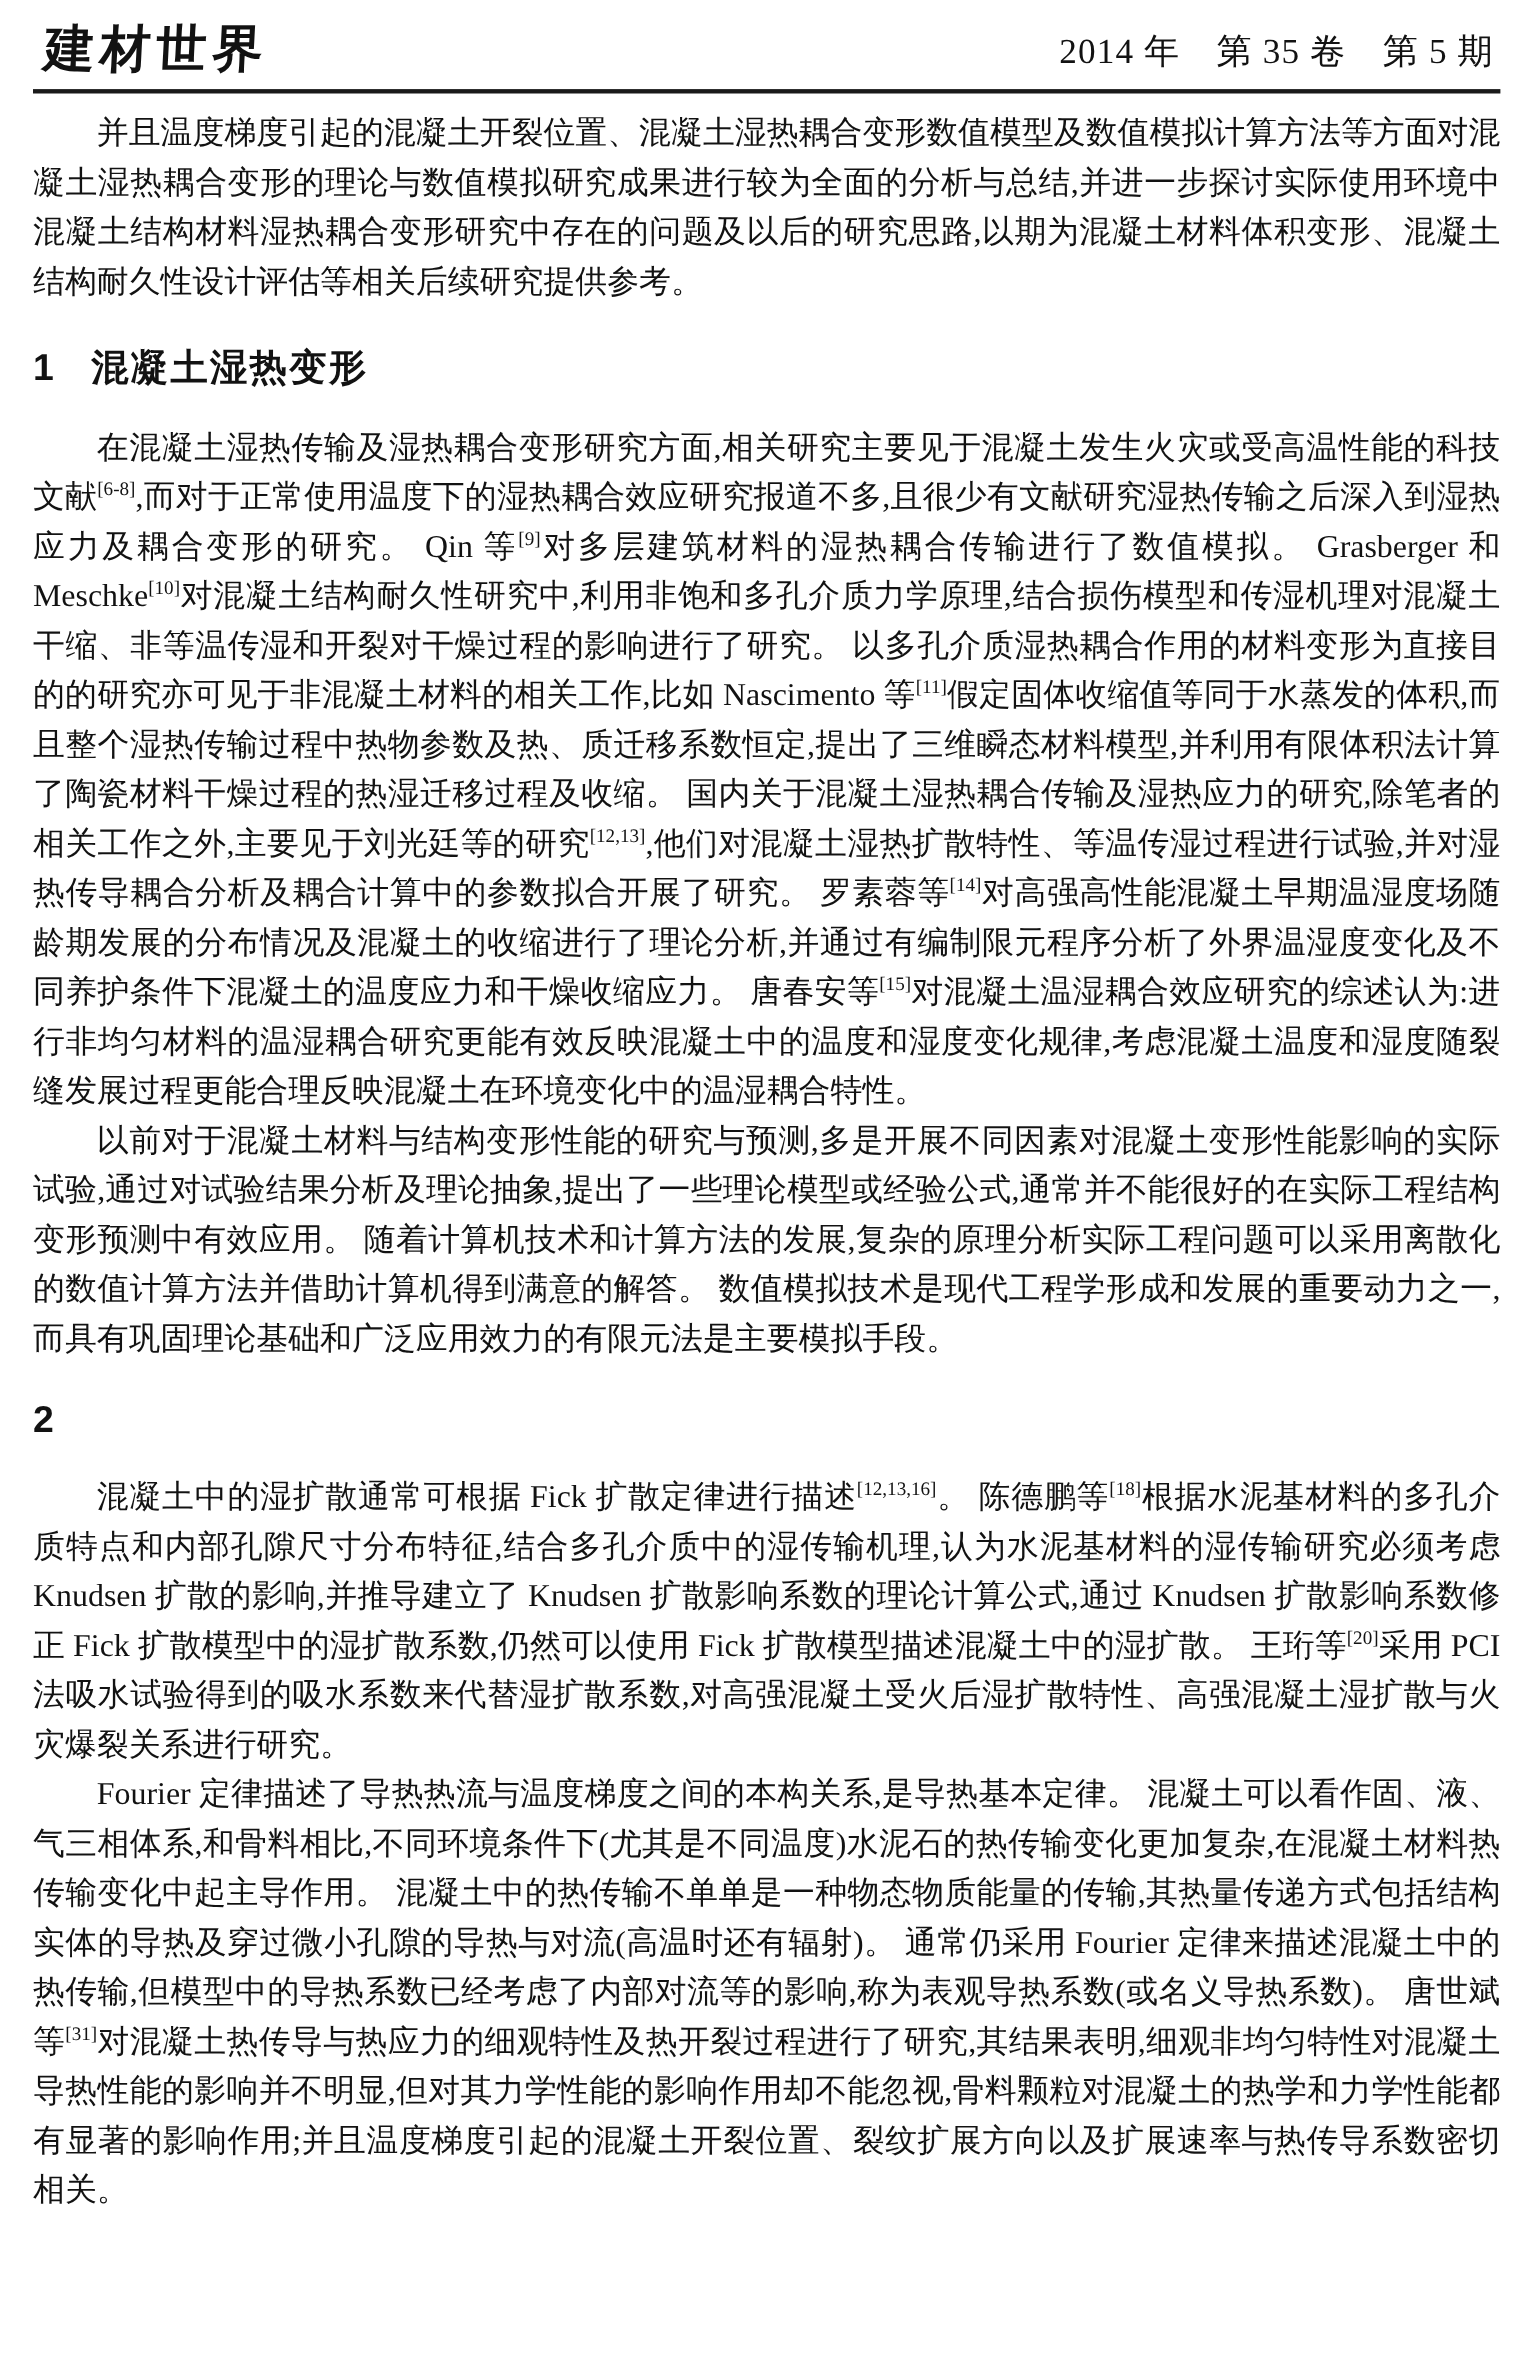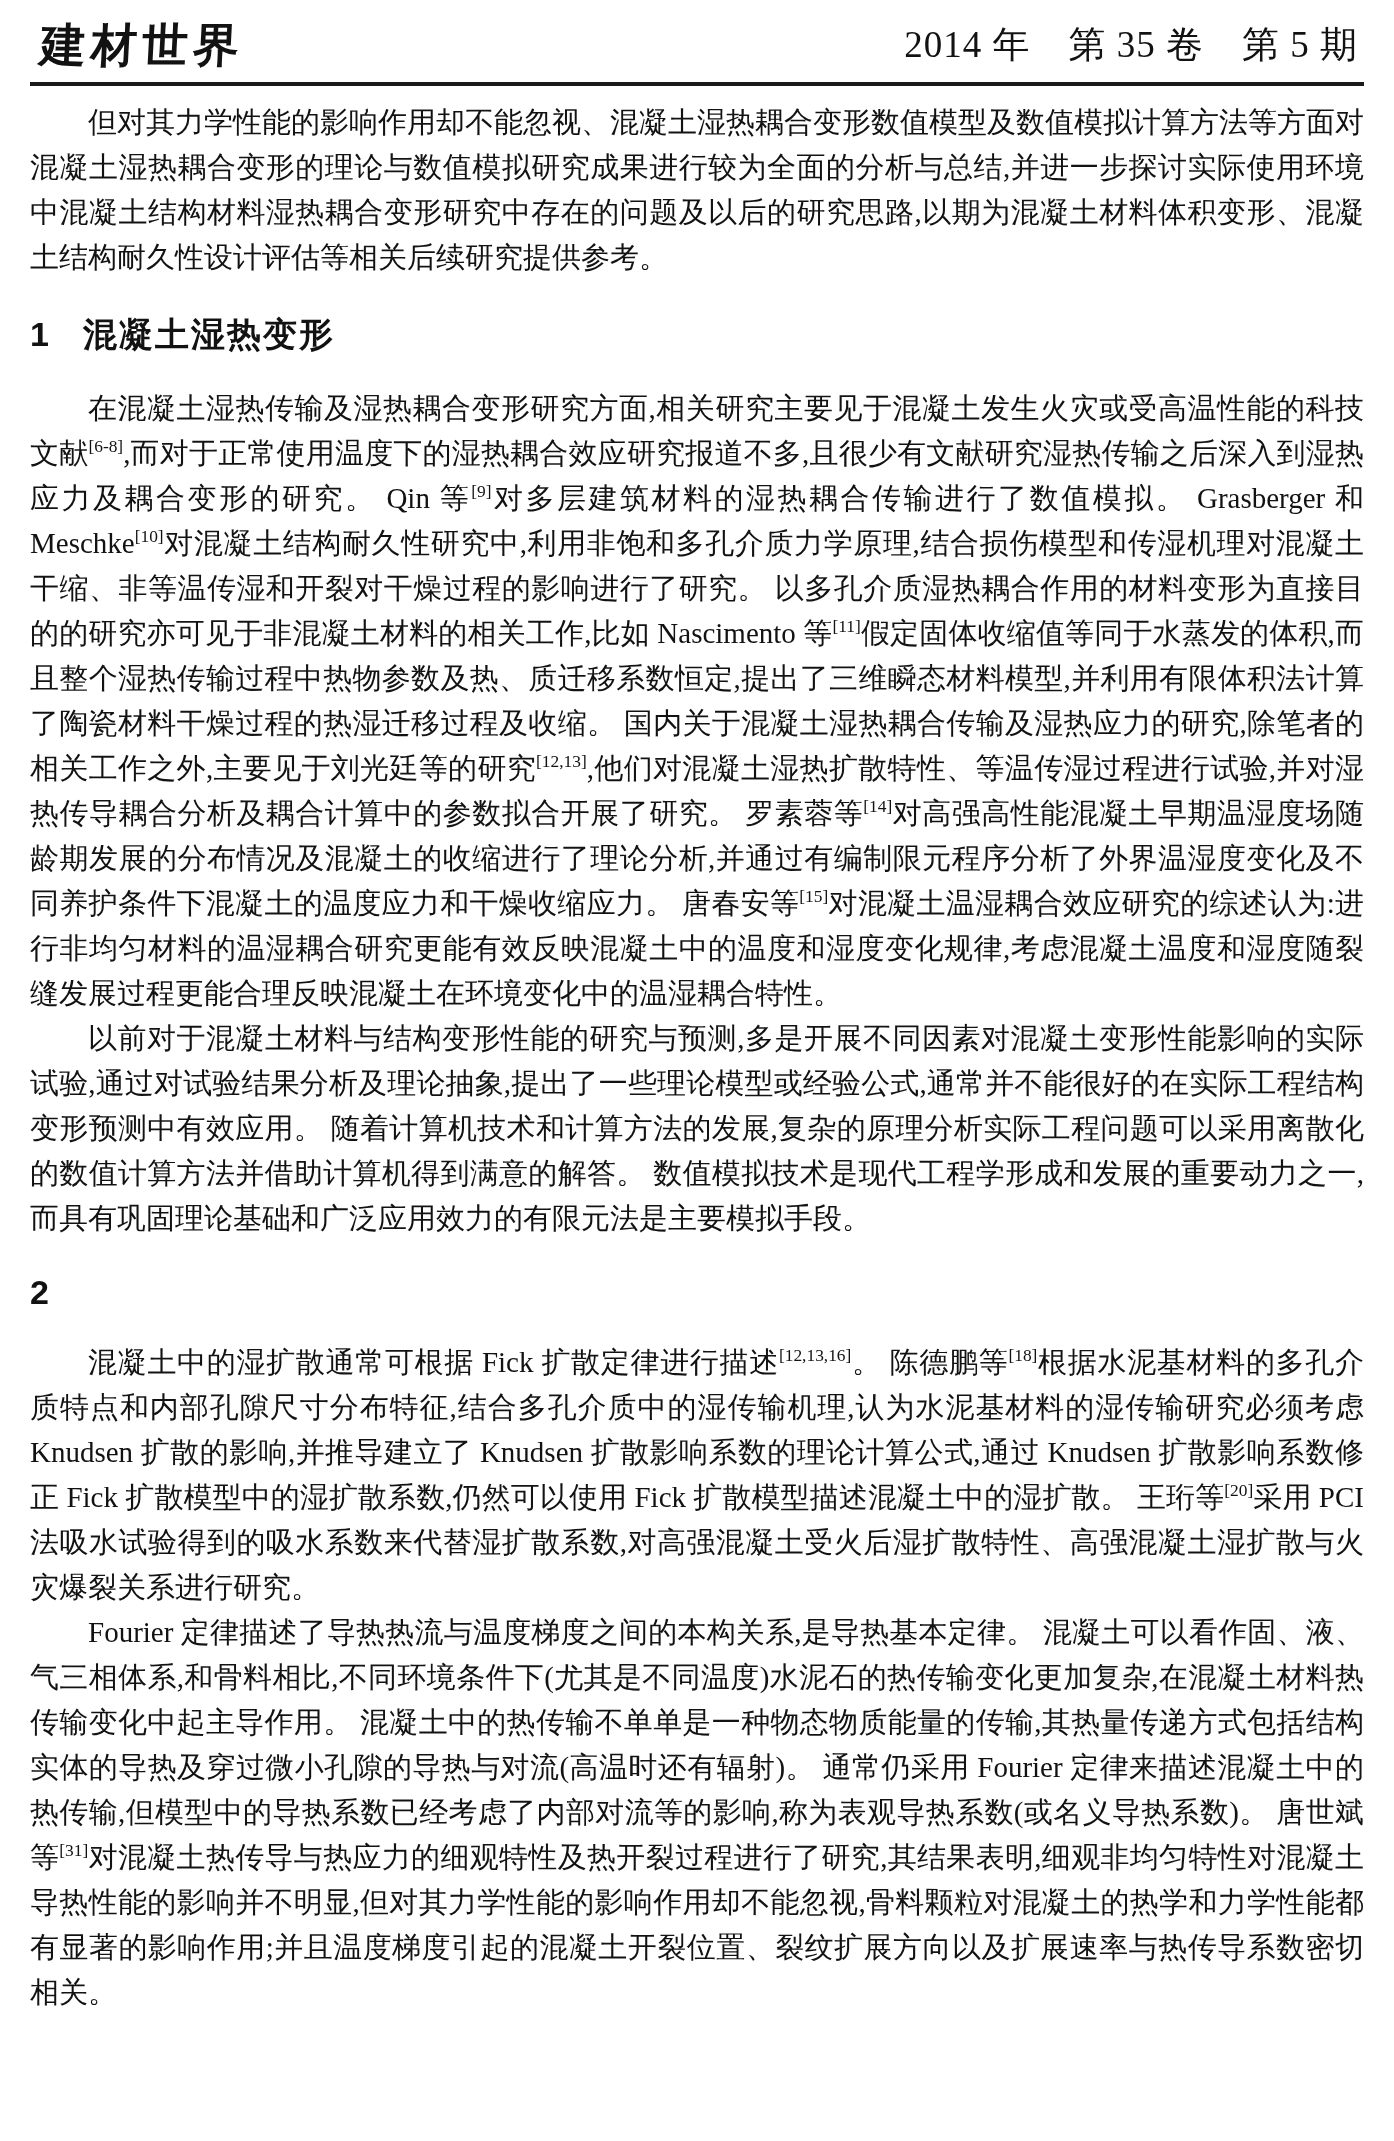--- a/index.html
+++ b/index.html
@@ -25,21 +25,21 @@
   }
   .journal {
     font-weight: bold;
     font-size: 46px;
     letter-spacing: 5px;
     line-height: 1.1;
     transform: skewX(-3deg);
     font-family: "Liberation Serif", "DejaVu Serif", serif;
   }
   .issue {
-    font-size: 37px;
+    font-size: 32px;
     letter-spacing: 1px;
     padding-bottom: 2px;
     text-align: center;
   }
   .header-rule {
     height: 4px;
     background: #1a1a1a;
     margin: 4px 0 14px 0;
   }
   
@@ -73,21 +73,21 @@
 <body>
 
 <div class="page">
 
   <div class="header">
     <span class="journal">建材世界</span>
     <span class="issue">2014 年　第 35 卷　第 5 期</span>
   </div>
   <div class="header-rule"></div>
 
-  <p class="body-text">但对其力学性能的影响作用却不能忽视、混凝土湿热耦合变形数值模型及数值模拟计算方法等方面对混凝土湿热耦合变形的理论与数值模拟研究成果进行较为全面的分析与总结,并进一步探讨实际使用环境中混凝土结构材料湿热耦合变形研究中存在的问题及以后的研究思路,以期为混凝土材料体积变形、混凝土结构耐久性设计评估等相关后续研究提供参考。</p>
+  <p class="body-text">并且温度梯度引起的混凝土开裂位置、混凝土湿热耦合变形数值模型及数值模拟计算方法等方面对混凝土湿热耦合变形的理论与数值模拟研究成果进行较为全面的分析与总结,并进一步探讨实际使用环境中混凝土结构材料湿热耦合变形研究中存在的问题及以后的研究思路,以期为混凝土材料体积变形、混凝土结构耐久性设计评估等相关后续研究提供参考。</p>
 
   <div class="section-heading">
     <span class="sec-num">1</span>
     <span class="sec-title">混凝土湿热变形</span>
   </div>
 
   <p class="body-text">在混凝土湿热传输及湿热耦合变形研究方面,相关研究主要见于混凝土发生火灾或受高温性能的科技文献<sup>[6-8]</sup>,而对于正常使用温度下的湿热耦合效应研究报道不多,且很少有文献研究湿热传输之后深入到湿热应力及耦合变形的研究。 Qin 等<sup>[9]</sup>对多层建筑材料的湿热耦合传输进行了数值模拟。 Grasberger 和 Meschke<sup>[10]</sup>对混凝土结构耐久性研究中,利用非饱和多孔介质力学原理,结合损伤模型和传湿机理对混凝土干缩、非等温传湿和开裂对干燥过程的影响进行了研究。 以多孔介质湿热耦合作用的材料变形为直接目的的研究亦可见于非混凝土材料的相关工作,比如 Nascimento 等<sup>[11]</sup>假定固体收缩值等同于水蒸发的体积,而且整个湿热传输过程中热物参数及热、质迁移系数恒定,提出了三维瞬态材料模型,并利用有限体积法计算了陶瓷材料干燥过程的热湿迁移过程及收缩。 国内关于混凝土湿热耦合传输及湿热应力的研究,除笔者的相关工作之外,主要见于刘光廷等的研究<sup>[12,13]</sup>,他们对混凝土湿热扩散特性、等温传湿过程进行试验,并对湿热传导耦合分析及耦合计算中的参数拟合开展了研究。 罗素蓉等<sup>[14]</sup>对高强高性能混凝土早期温湿度场随龄期发展的分布情况及混凝土的收缩进行了理论分析,并通过有编制限元程序分析了外界温湿度变化及不同养护条件下混凝土的温度应力和干燥收缩应力。 唐春安等<sup>[15]</sup>对混凝土温湿耦合效应研究的综述认为:进行非均匀材料的温湿耦合研究更能有效反映混凝土中的温度和湿度变化规律,考虑混凝土温度和湿度随裂缝发展过程更能合理反映混凝土在环境变化中的温湿耦合特性。</p>
   <p class="body-text">以前对于混凝土材料与结构变形性能的研究与预测,多是开展不同因素对混凝土变形性能影响的实际试验,通过对试验结果分析及理论抽象,提出了一些理论模型或经验公式,通常并不能很好的在实际工程结构变形预测中有效应用。 随着计算机技术和计算方法的发展,复杂的原理分析实际工程问题可以采用离散化的数值计算方法并借助计算机得到满意的解答。 数值模拟技术是现代工程学形成和发展的重要动力之一,而具有巩固理论基础和广泛应用效力的有限元法是主要模拟手段。</p>
 
   <div class="section-heading">

